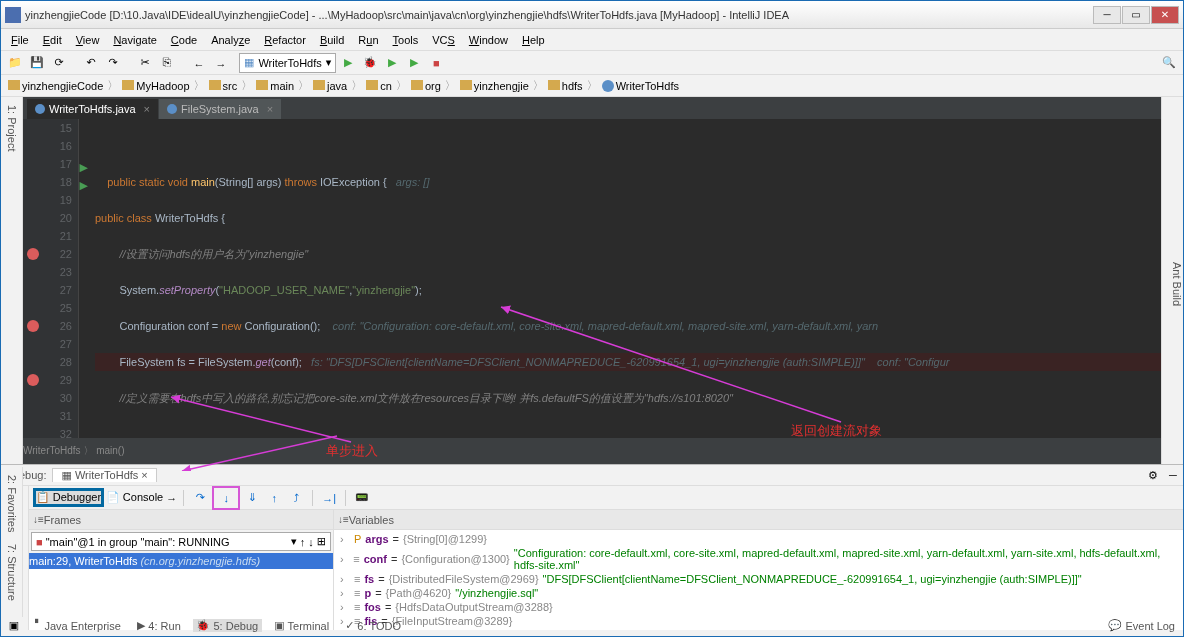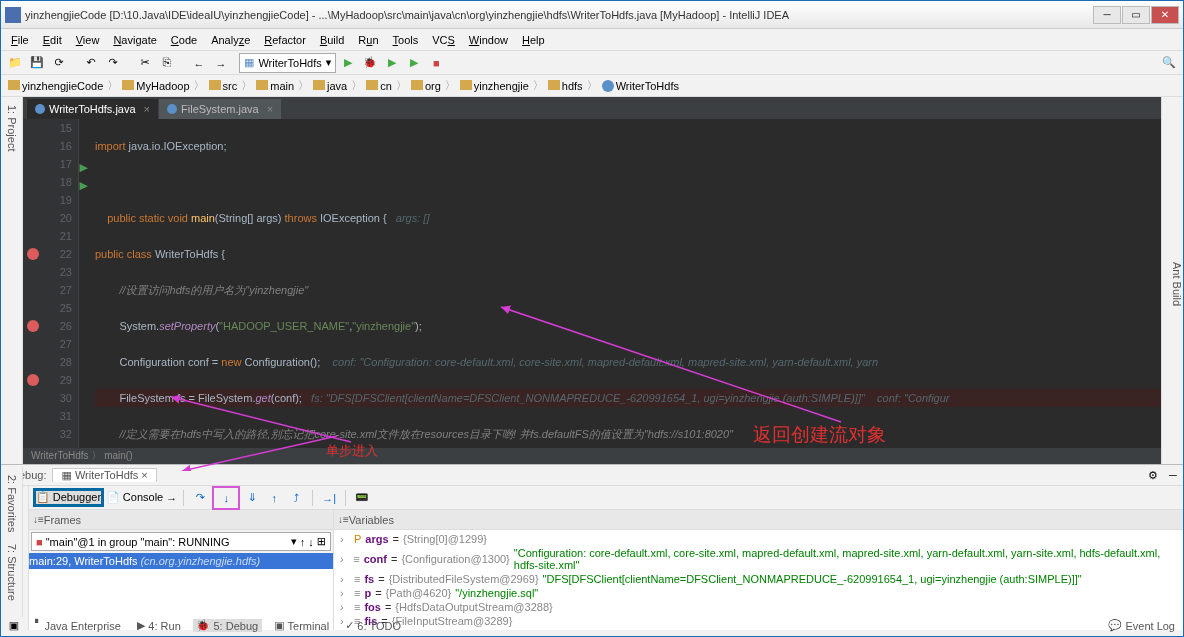--- a/index.html
+++ b/index.html
@@ -37,23 +37,23 @@
 .code{flex:1;line-height:18px;white-space:pre;padding-left:16px;position:relative}
 .code .line{height:18px}
 .kw{color:#cc7832}
 .str{color:#6a8759}
 .cm{color:#808080;font-style:italic}
 .cls{color:#a9b7c6}
 .mth{color:#ffc66d}
 .mth2{font-style:italic;color:#b389c5}
 .hint{color:#54686e;font-style:italic}
 .bp-line{background:#3a2323}
-.crumb-bottom{height:16px;background:#3c3f41;color:#888;display:flex;align-items:center;padding-left:8px;font-size:10px}
+.crumb-bottom{height:26px;background:#3c3f41;color:#888;display:flex;align-items:center;font-size:10px}
 .anno1{position:absolute;left:325px;top:345px;color:#e03030;font-size:13px;font-family:SimSun,serif}
-.anno2{position:absolute;left:752px;top:325px;color:#e03030;font-size:19px;font-family:SimSun,serif}
+.anno2{position:absolute;left:790px;top:325px;color:#e03030;font-size:13px;font-family:SimSun,serif}
 .debug-panel{height:150px;background:#f2f2f2;border-top:1px solid #bbb;display:flex;flex-direction:column}
 .debug-tabs{height:22px;display:flex;align-items:center;padding-left:4px;border-bottom:1px solid #ddd}
 .debug-tabs .dt{padding:0 8px;color:#555}
 .debug-tabs .dt.active{background:#fff;border:1px solid #ccc;border-bottom:none}
 .debug-toolbar{height:24px;display:flex;align-items:center;padding:0 4px;gap:2px;border-bottom:1px solid #ddd}
 .debug-content{flex:1;display:flex}
 .frames{width:305px;border-right:1px solid #ddd;display:flex;flex-direction:column}
 .frames-hdr{height:20px;background:#e8e8e8;display:flex;align-items:center;padding:0 4px;border-bottom:1px solid #ddd;font-size:10px;color:#555}
 .frames-combo{margin:2px;border:1px solid #aaa;background:#fff;padding:2px 4px;display:flex;align-items:center}
 .frames-list{flex:1;background:#fff}
@@ -219,21 +219,20 @@
 <div class="ln">25</div>
 <div class="ln">26<span class="bp"></span></div>
 <div class="ln">27</div>
 <div class="ln">28</div>
 <div class="ln">29<span class="bp"></span></div>
 <div class="ln">30</div>
 <div class="ln">31</div>
 <div class="ln">32</div>
 </div>
 <div class="code">
-<div class="line"><span class="kw">import</span> java.io.IOException;</div>
 <div class="line"></div>
 <div class="line">    <span class="kw">public static void</span> <span class="mth">main</span>(String[] args) <span class="kw">throws</span> IOException {   <span class="hint">args: []</span></div>
 <div class="line"><span class="kw">public class</span> <span class="cls">WriterToHdfs</span> {</div>
 <div class="line">        <span class="cm">//设置访问hdfs的用户名为"yinzhengjie"</span></div>
 <div class="line">        System.<span class="mth2">setProperty</span>(<span class="str">"HADOOP_USER_NAME"</span>,<span class="str">"yinzhengjie"</span>);</div>
 <div class="line">        Configuration conf = <span class="kw">new</span> Configuration();    <span class="hint">conf: "Configuration: core-default.xml, core-site.xml, mapred-default.xml, mapred-site.xml, yarn-default.xml, yarn</span></div>
 <div class="line bp-line">        FileSystem fs = FileSystem.<span class="mth2">get</span>(conf);   <span class="hint">fs: "DFS[DFSClient[clientName=DFSClient_NONMAPREDUCE_-620991654_1, ugi=yinzhengjie (auth:SIMPLE)]]"    conf: "Configur</span></div>
 <div class="line">        <span class="cm">//定义需要在hdfs中写入的路径,别忘记把core-site.xml文件放在resources目录下哟! 并fs.defaultFS的值设置为"hdfs://s101:8020"</span></div>
 
 

